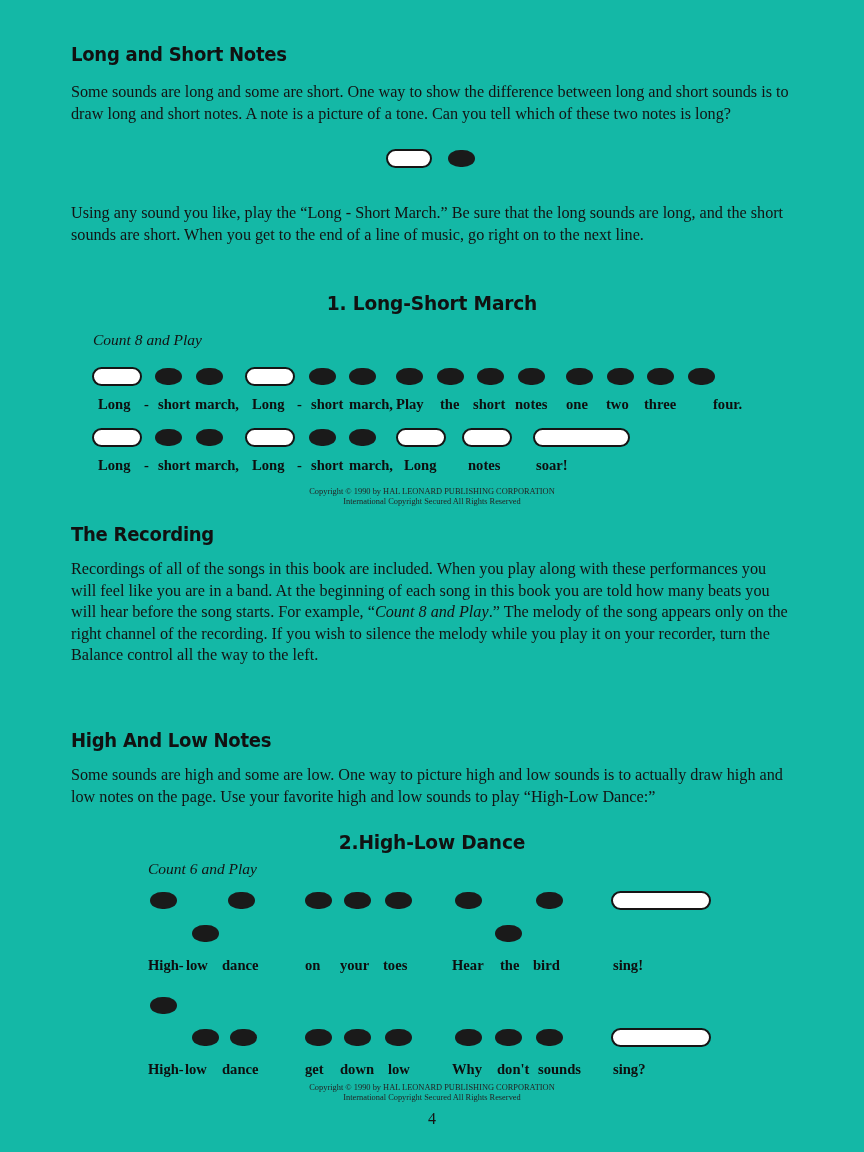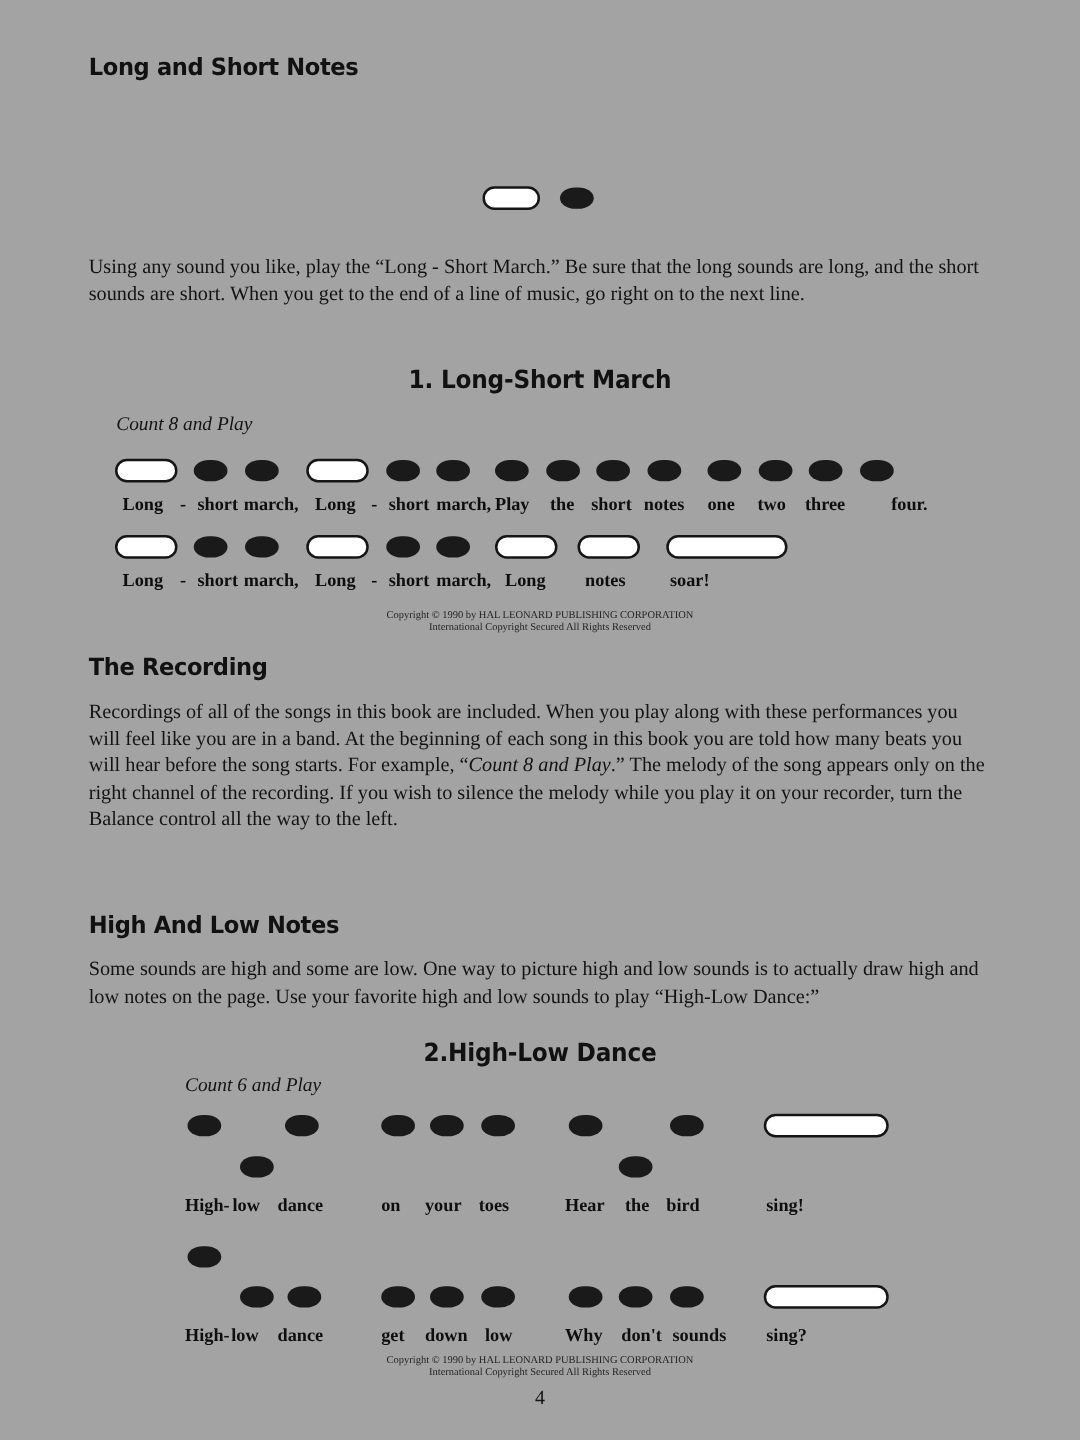--- a/index.html
+++ b/index.html
@@ -11,21 +11,21 @@
     width: 864px;
     height: 1152px;
     position: relative;
     font-family: "Liberation Serif", serif;
     color: #0a0a0a;
     overflow: hidden;
   }
   .page {
     position: absolute;
     inset: 0;
-    background: #a3a3a3;
+    background: #14b8a6;
   }
 
   
   .section-heading {
     position: absolute;
     font-family: "DejaVu Sans", sans-serif;
     font-weight: bold;
     font-size: 19px;
     letter-spacing: -0.3px;
     color: #111;
@@ -122,20 +122,21 @@
 
   .demo-notes { position: absolute; }
 </style>
 </head>
 <body>
 
 <div class="page">
 
   <div class="section-heading" style="left:71px; top:43px;">Long and Short Notes</div>
 
+  <div class="body-text" style="left:71px; top:82px; width:722px;">Some sounds are long and some are short. One way to show the difference between long and short sounds is to draw long and short notes. A note is a picture of a tone. Can you tell which of these two notes is long?</div>
 
   <div class="demo-notes" style="left:386px; top:148px; width:100px; height:22px;">
     <div class="note note-long" style="left:0px; top:1px; width:46px;"></div>
     <div class="note note-short" style="left:62px; top:2px;"></div>
   </div>
 
   <div class="body-text" style="left:71px; top:203px; width:722px;">Using any sound you like, play the “Long - Short March.” Be sure that the long sounds are long, and the short sounds are short. When you get to the end of a line of music, go right on to the next line.</div>
 
   <div class="song-heading" style="top:291px;">1. Long-Short March</div>
 

